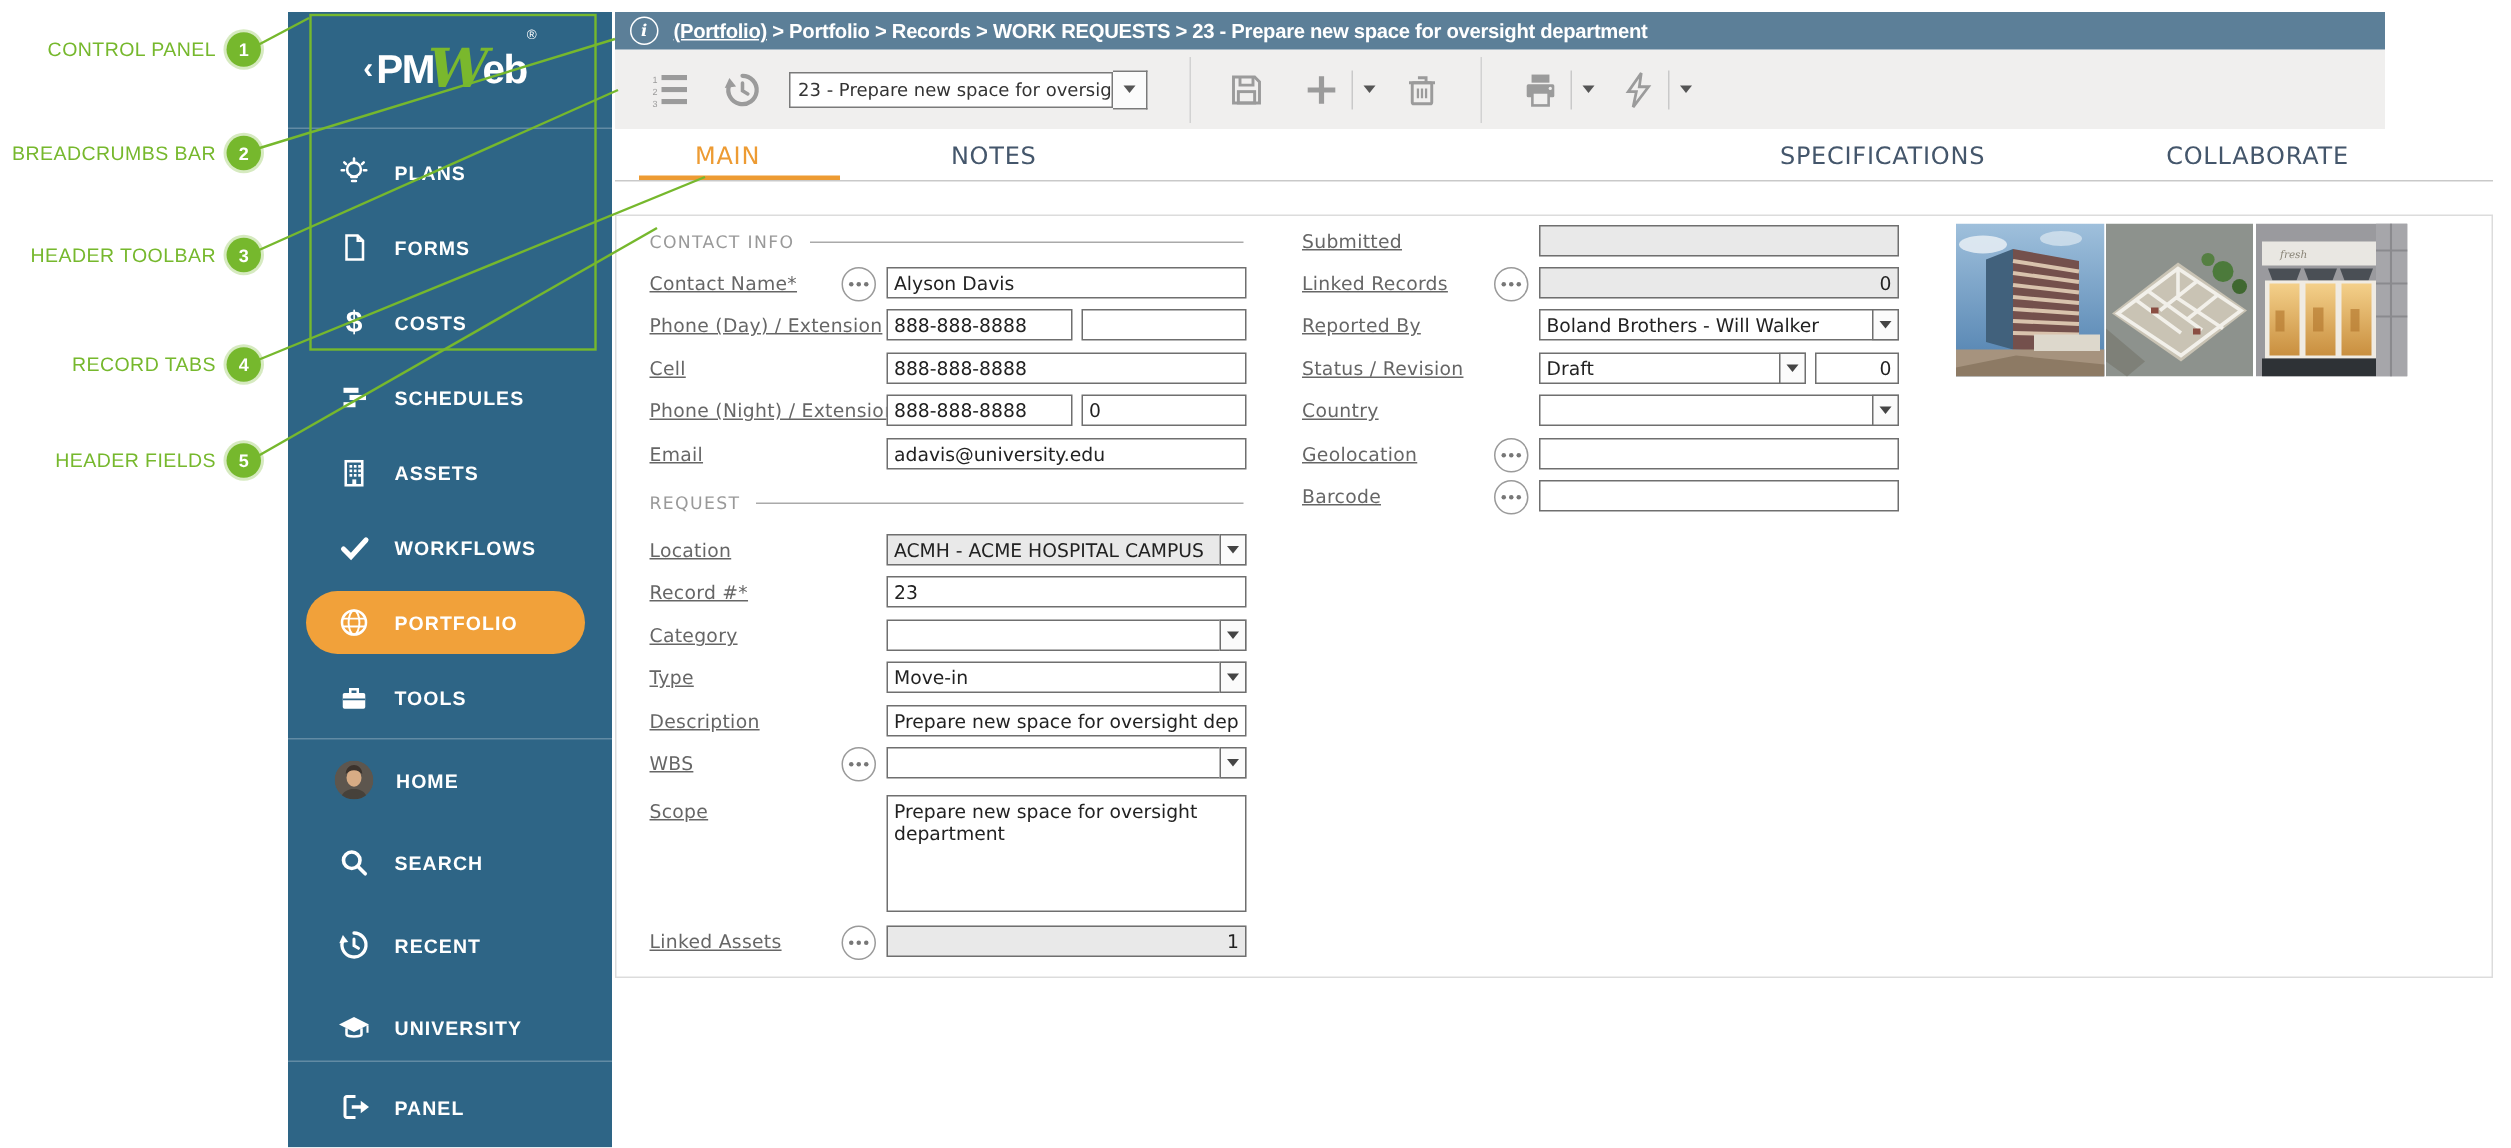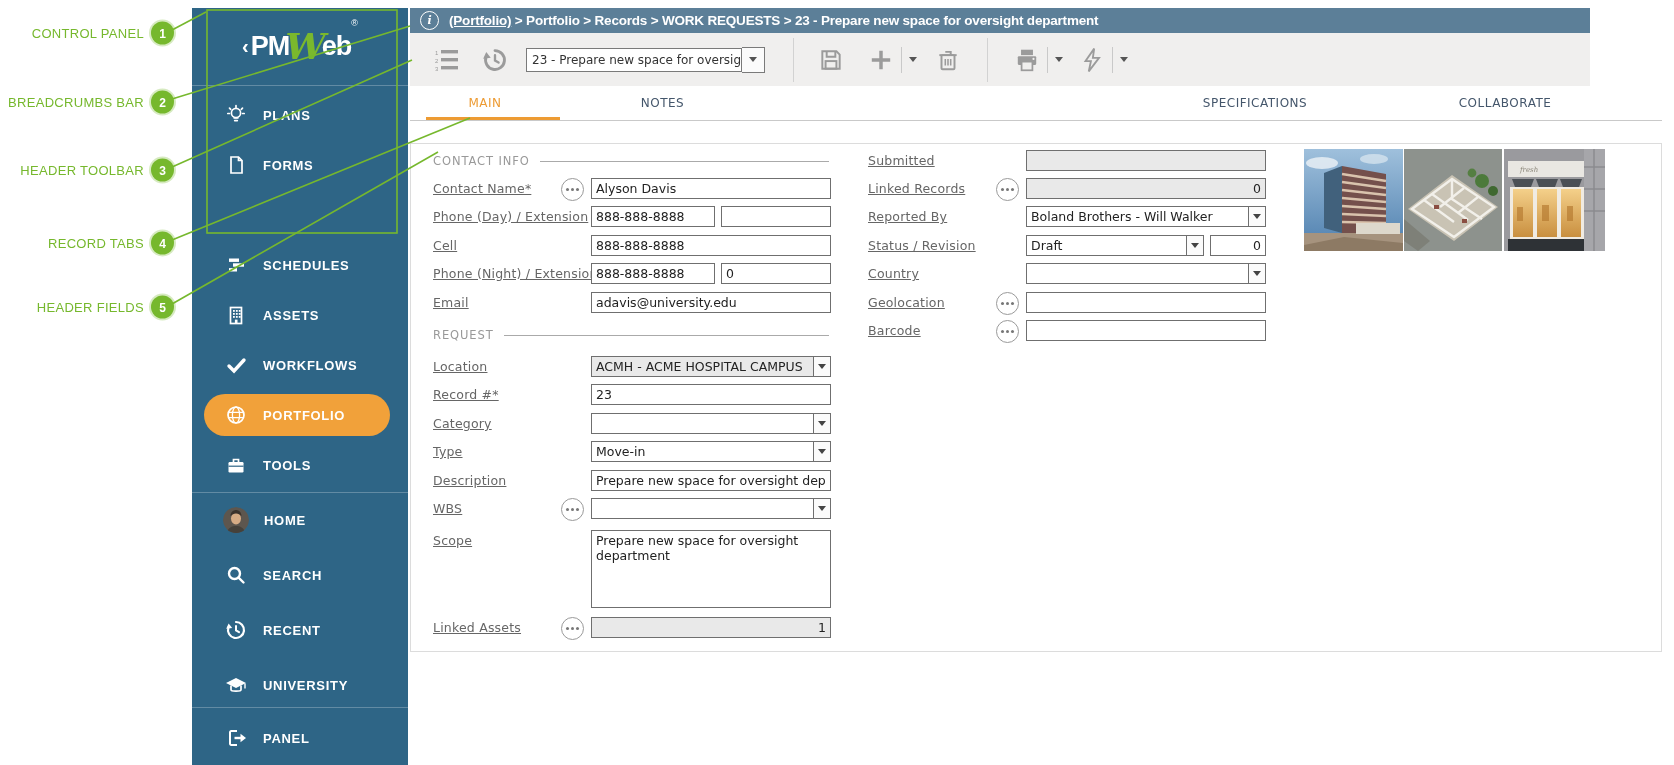--- a/index.html
+++ b/index.html
@@ -37,21 +37,21 @@
   .tbtn{background:none;border:none;padding:0;display:flex;align-items:center;justify-content:center;cursor:pointer;}
   .tsep{width:1px;height:44px;background:#d2d2d2;margin:0 14px;}
   .rec-select{display:flex;align-items:center;height:24px;margin-left:18px;}
   .rec-val{width:216px;height:24px;border:1px solid #7a7a7a;background:#fff;font:12px "DejaVu Sans",sans-serif;color:#333;display:flex;align-items:center;padding:0 5px;box-sizing:border-box;white-space:nowrap;overflow:hidden;}
   .rec-dd{width:22px;height:24px;border:1px solid #7a7a7a;border-left:none;background:#fbfbfb;display:flex;align-items:center;justify-content:center;cursor:pointer;}
   .tri{width:0;height:0;border-left:4px solid transparent;border-right:4px solid transparent;border-top:5px solid #555;}
   .mini-dd{display:flex;align-items:center;gap:5px;border-left:1px solid #c9c9c9;padding-left:7px;margin-left:7px;height:26px;cursor:pointer;}
 
   
   #tabstrip{position:absolute;left:410px;top:86px;width:1252px;height:35px;background:#fff;border-bottom:1px solid #c9c9c9;box-sizing:border-box;z-index:3;}
-  .tab{position:absolute;top:0;height:100%;display:flex;align-items:center;justify-content:center;font-size:12px;letter-spacing:.5px;color:#44566b;font-family:"DejaVu Sans",sans-serif;cursor:pointer;}
+  .tab{position:absolute;top:0;height:100%;display:flex;align-items:center;justify-content:center;font-size:16px;letter-spacing:.5px;color:#44566b;font-family:"DejaVu Sans",sans-serif;cursor:pointer;}
   .tab.active{color:#ed9b33;}
   #tab-underline{position:absolute;left:16px;bottom:0;width:134px;height:3px;background:#ed9b33;}
 
   
   #panel{position:absolute;left:410px;top:143px;width:1252px;height:509px;background:#fff;border:1px solid #dcdcdc;box-sizing:border-box;z-index:2;}
   .frow{position:absolute;height:22px;}
   .flabel{position:absolute;left:0;top:3px;font:12.5px "DejaVu Sans",sans-serif;color:#666;letter-spacing:.2px;white-space:nowrap;text-decoration:underline;}
   .lookup{position:absolute;left:128px;top:0;width:21px;height:21px;border:1px solid #9a9a9a;border-radius:50%;background:#fff;cursor:pointer;}
   .lookup::after{content:"";position:absolute;left:50%;top:50%;width:3px;height:3px;margin:-1.5px 0 0 -1.5px;border-radius:50%;background:#777;box-shadow:5px 0 #777,-5px 0 #777;}
   .fin{position:absolute;top:0;height:21px;border:1px solid #6f6f6f;background:#fff;font:12.5px "DejaVu Sans",sans-serif;color:#222;padding:0 4px;box-sizing:border-box;}
@@ -130,20 +130,24 @@
         <svg width="22" height="22" viewBox="0 0 22 22">
             <g stroke="#fff" stroke-width="1.7" fill="none">
               <path d="M6 3h7.5l3.5 3.5V19H6z"></path>
               <path d="M13.5 3v3.5H17"></path>
             </g>
           </svg>
       </span>
       <span class="slabel">FORMS</span>
     </div>
 
+    <div class="srow" style="top:182px">
+      <span class="sicon dollar">$</span>
+      <span class="slabel">COSTS</span>
+    </div>
 
     <div class="srow" style="top:282px">
       <span class="sicon">
         <svg width="22" height="22" viewBox="0 0 22 22">
             <rect x="5.5" y="3.5" width="11" height="16" stroke="#fff" stroke-width="1.7" fill="none"></rect>
             <g fill="#fff">
               <rect x="8" y="6" width="1.8" height="1.8"></rect>
               <rect x="10.9" y="6" width="1.8" height="1.8"></rect>
               <rect x="13.8" y="6" width="1.8" height="1.8"></rect>
               <rect x="8" y="9" width="1.8" height="1.8"></rect>

